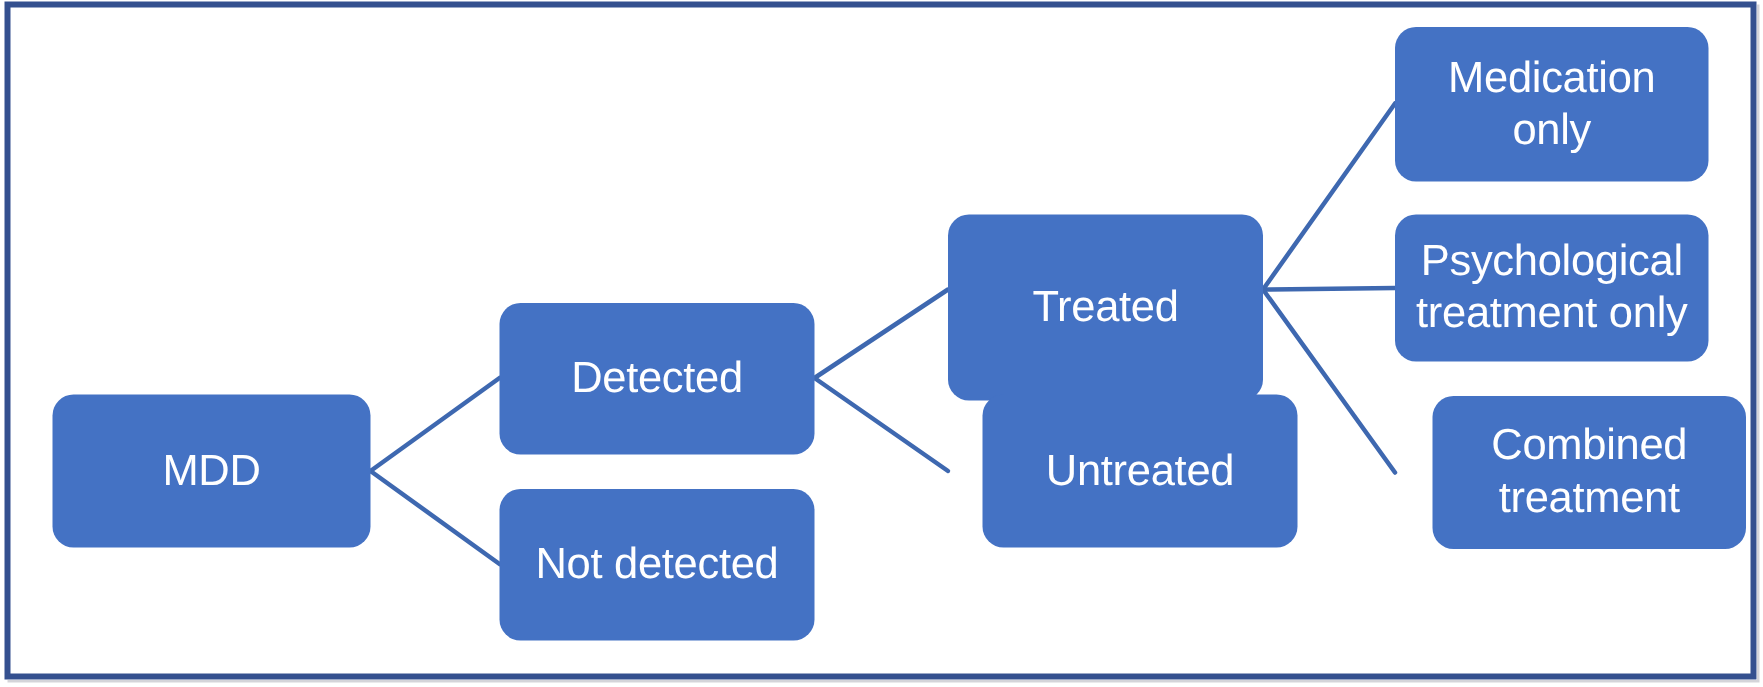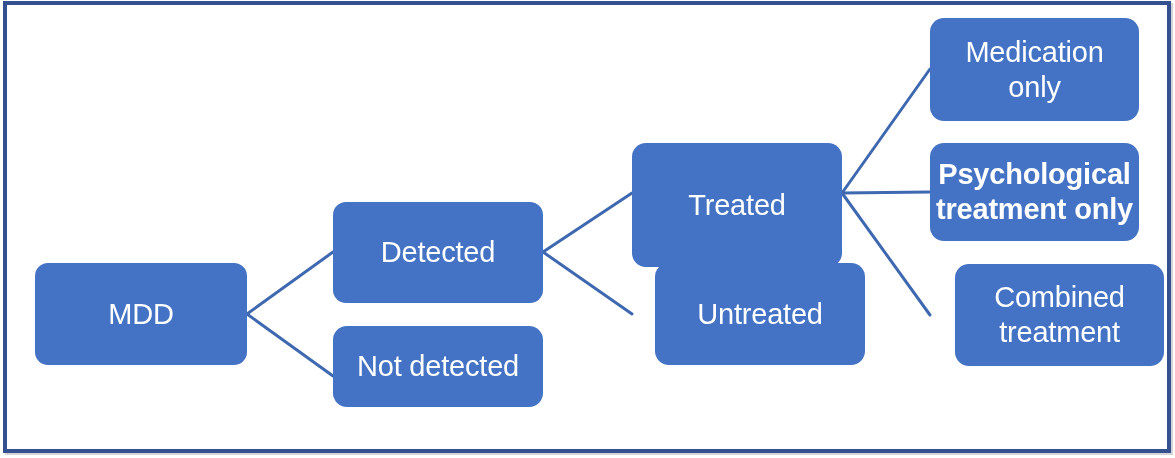--- a/index.html
+++ b/index.html
@@ -48,27 +48,27 @@
     text-align: center;
   }
   .node-label {
     color: var(--node-text, #FFFFFF);
     font-size: 29px;
     line-height: 35px;
     letter-spacing: -0.2px;
     white-space: pre-line;
   }
   
-  .node-mdd            { left: 35px;  top: 263px; width: 212px; height: 102px; border-radius: 13px; }
-  .node-detected       { left: 333px; top: 202px; width: 210px; height: 101px; border-radius: 13px; }
-  .node-not-detected   { left: 333px; top: 326px; width: 210px; height: 81px; }
+  .node-mdd            { left: 35px;  top: 263px; width: 212px; height: 102px; }
+  .node-detected       { left: 333px; top: 202px; width: 210px; height: 101px; }
+  .node-not-detected   { left: 333px; top: 326px; width: 210px; height: 101px; }
   .node-treated        { left: 632px; top: 143px; width: 210px; height: 124px; }
   .node-untreated      { left: 632px; top: 263px; width: 210px; height: 102px; margin-left: 23px; }
   .node-medication     { left: 930px; top: 18px;  width: 209px; height: 103px; }
-  .node-psychological  { left: 930px; top: 143px; width: 209px; height: 98px; font-weight: bold;  }
+  .node-psychological  { left: 930px; top: 143px; width: 209px; height: 98px;  }
   .node-combined       { left: 930px; top: 264px; width: 209px; height: 102px; margin-left: 25px; }
 </style>
 </head>
 <body>
 
 <div id="canvas">
 
   <div class="frame"></div>
 
   <svg class="connectors" width="1175" height="458" viewBox="0 0 1175 458" aria-hidden="true">

